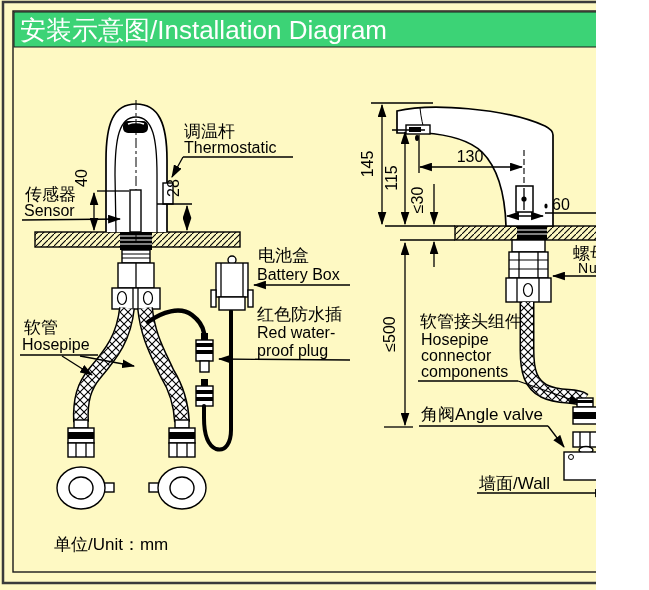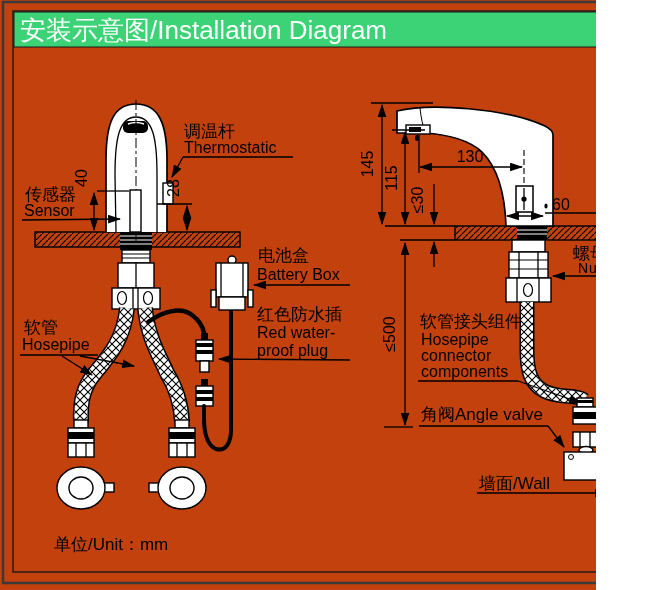--- a/index.html
+++ b/index.html
@@ -1,16 +1,16 @@
 <!DOCTYPE html>
 <html><head>
 <meta charset="utf-8">
 <style>
   html,body{margin:0;padding:0;background:#fff;}
-  .stage{position:relative;width:596px;height:590px;background:#c2410c;overflow:hidden;
+  .stage{position:relative;width:596px;height:590px;background:#fef9c3;overflow:hidden;
          font-family:"Liberation Sans","DejaVu Sans",sans-serif;}
   .stage svg{position:absolute;left:0;top:0;}
   text{fill:#000;}
   .zh{font-size:17px;}
   .en{font-size:16px;}
   .en-s{font-size:14px;letter-spacing:1px;}
   .dim{font-size:16px;}
   .title-text{font-size:26px;fill:#ffffff;}
   .unit{font-size:17px;}
   .ln{stroke:#000;stroke-width:1.3;fill:none;}

